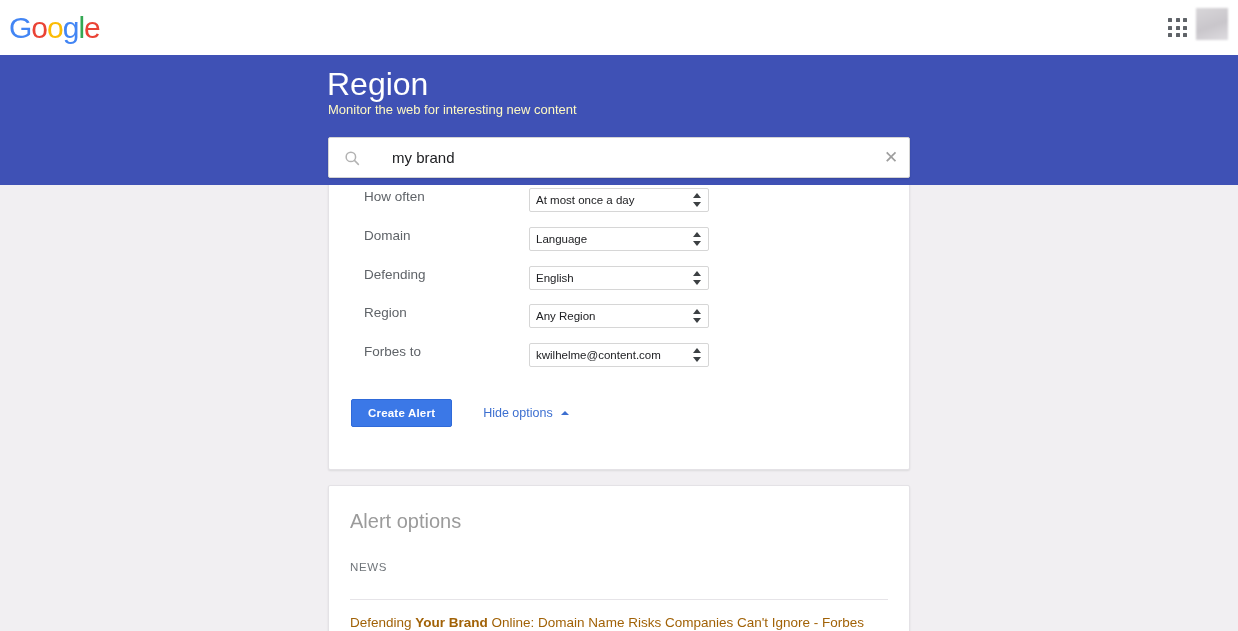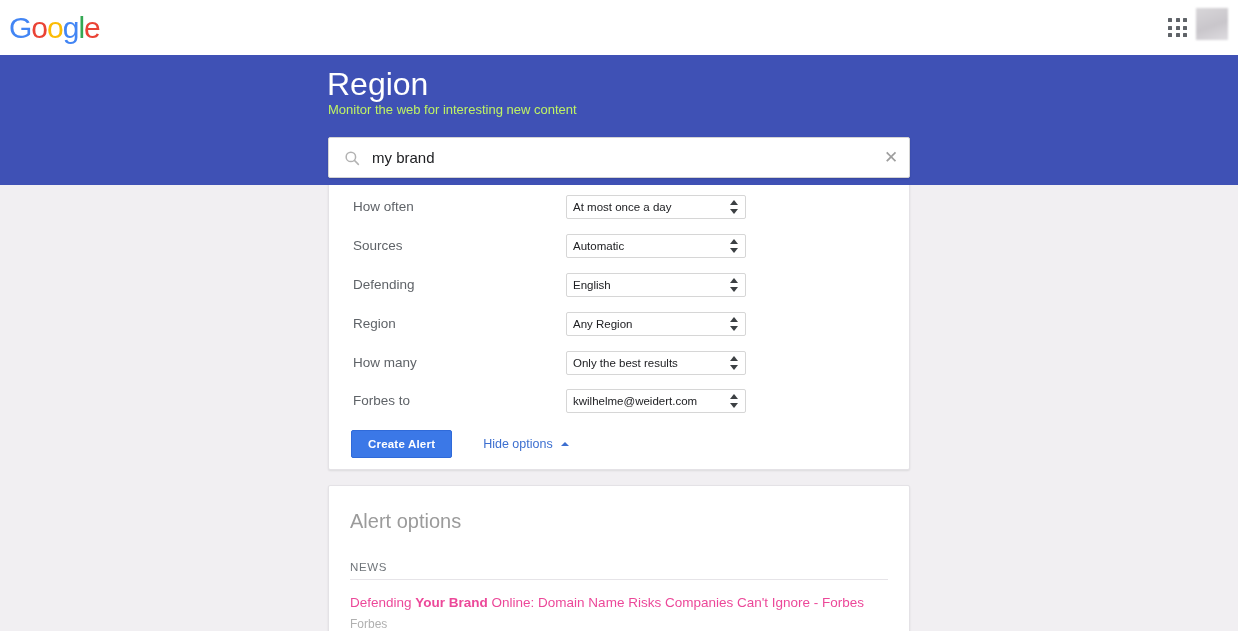--- a/index.html
+++ b/index.html
@@ -68,34 +68,35 @@
   .header .h-title {
     position: absolute; left: 327px; top: 10px;
     color: #ffffff;
     font-size: 32px;
     font-weight: 400;
     line-height: 38px;
     letter-spacing: 0px;
   }
   .header .h-sub {
     position: absolute; left: 328px; top: 47px;
-    color: #bef264;
+    color: #fef9c3;
     font-size: 13px;
     line-height: 16px;
   }
 
   .searchbox {
     position: absolute; left: 328px; top: 82px;
     width: 582px; height: 41px;
     background: #ffffff;
     border: 1px solid #d4d4d4;
     border-radius: 2px;
     box-shadow: 0 1px 2px rgba(0,0,0,0.14);
     display: flex;
     align-items: center;
+    gap: 20px;
   }
   .search-icon {
     width: 18px; height: 18px;
     margin-left: 14px;
     flex: 0 0 auto;
     opacity: 0.55;
   }
   .search-input {
     flex: 1 1 auto;
     border: none; outline: none;
@@ -132,24 +133,23 @@
     box-shadow: 0 1px 2px rgba(0,0,0,0.09);
     border-radius: 2px;
   }
   .card-form { top: 125px; height: 345px; }
   .card-preview { top: 485px; height: 200px; }
 
   
   .form-inner { padding: 62px 0 0 0; }
   .row {
     display: flex;
-    align-items: center;
+    align-items: flex-start;
     height: 38.8px;
-    padding-left: 24px;
-    gap: 48px;
+    padding-left: 35px;
   }
   .row-label {
     width: 165px;
     flex: 0 0 auto;
     font-size: 13.5px;
     color: #5f6368;
     line-height: 18px;
   }
   .select-wrap {
     position: relative;
@@ -184,21 +184,21 @@
     border-left: 4.5px solid transparent;
     border-right: 4.5px solid transparent;
   }
   .spinner .up { top: 1px; border-bottom: 5px solid #3c4043; }
   .spinner .down { bottom: 1px; border-top: 5px solid #3c4043; }
 
   .actions {
     display: flex;
     align-items: center;
     padding-left: 22px;
-    margin-top: 9px;
+    margin-top: 17px;
   }
   .create-btn {
     height: 28px;
     padding: 0 16px;
     background: #3b78e7;
     border: 1px solid #2f6ad9;
     border-radius: 2px;
     color: #ffffff;
     font-family: "Liberation Sans", sans-serif;
     font-size: 11.5px;
@@ -231,30 +231,30 @@
     color: #9b9b9b;
     font-weight: 400;
     line-height: 26px;
     margin: 0 0 26px 0;
   }
   .news-label {
     font-size: 11.5px;
     color: #70757a;
     letter-spacing: 0.6px;
     line-height: 14px;
-    margin-bottom: 5px;
+    margin-bottom: 25px;
   }
   .divider {
     height: 1px;
     background: #e6e4e8;
     margin-bottom: 14px;
   }
   .result-headline {
     font-size: 13.5px;
-    color: #ec4899;
+    color: #a16207;
     line-height: 18px;
     margin-bottom: 4px;
     white-space: nowrap;
   }
   .result-headline b { font-weight: bold; }
   .result-source {
     font-size: 12px;
     color: #b0b0b0;
     line-height: 16px;
     margin-bottom: 6px;
@@ -309,23 +309,23 @@
         <div class="select-wrap">
           <div class="fake-select">At most once a day</div>
           <div class="spinner">
               <div class="up"></div>
               <div class="down"></div>
             </div>
         </div>
       </div>
 
       <div class="row">
-        <div class="row-label">Sources</div>
-        <div class="select-wrap">
-          <div class="fake-select">Automatic</div>
+        <div class="row-label">Domain</div>
+        <div class="select-wrap">
+          <div class="fake-select">Language</div>
           <div class="spinner">
               <div class="up"></div>
               <div class="down"></div>
             </div>
         </div>
       </div>
 
       <div class="row">
         <div class="row-label">Defending</div>
         <div class="select-wrap">
@@ -341,35 +341,25 @@
         <div class="row-label">Region</div>
         <div class="select-wrap">
           <div class="fake-select">Any Region</div>
           <div class="spinner">
               <div class="up"></div>
               <div class="down"></div>
             </div>
         </div>
       </div>
 
-      <div class="row">
-        <div class="row-label">How many</div>
-        <div class="select-wrap">
-          <div class="fake-select">Only the best results</div>
-          <div class="spinner">
-              <div class="up"></div>
-              <div class="down"></div>
-            </div>
-        </div>
-      </div>
 
       <div class="row">
         <div class="row-label">Forbes to</div>
         <div class="select-wrap">
-          <div class="fake-select">kwilhelme@weidert.com</div>
+          <div class="fake-select">kwilhelme@content.com</div>
           <div class="spinner">
               <div class="up"></div>
               <div class="down"></div>
             </div>
         </div>
       </div>
 
       <div class="actions">
         <button class="create-btn">Create Alert</button>
         <a class="hide-options" href="#">

